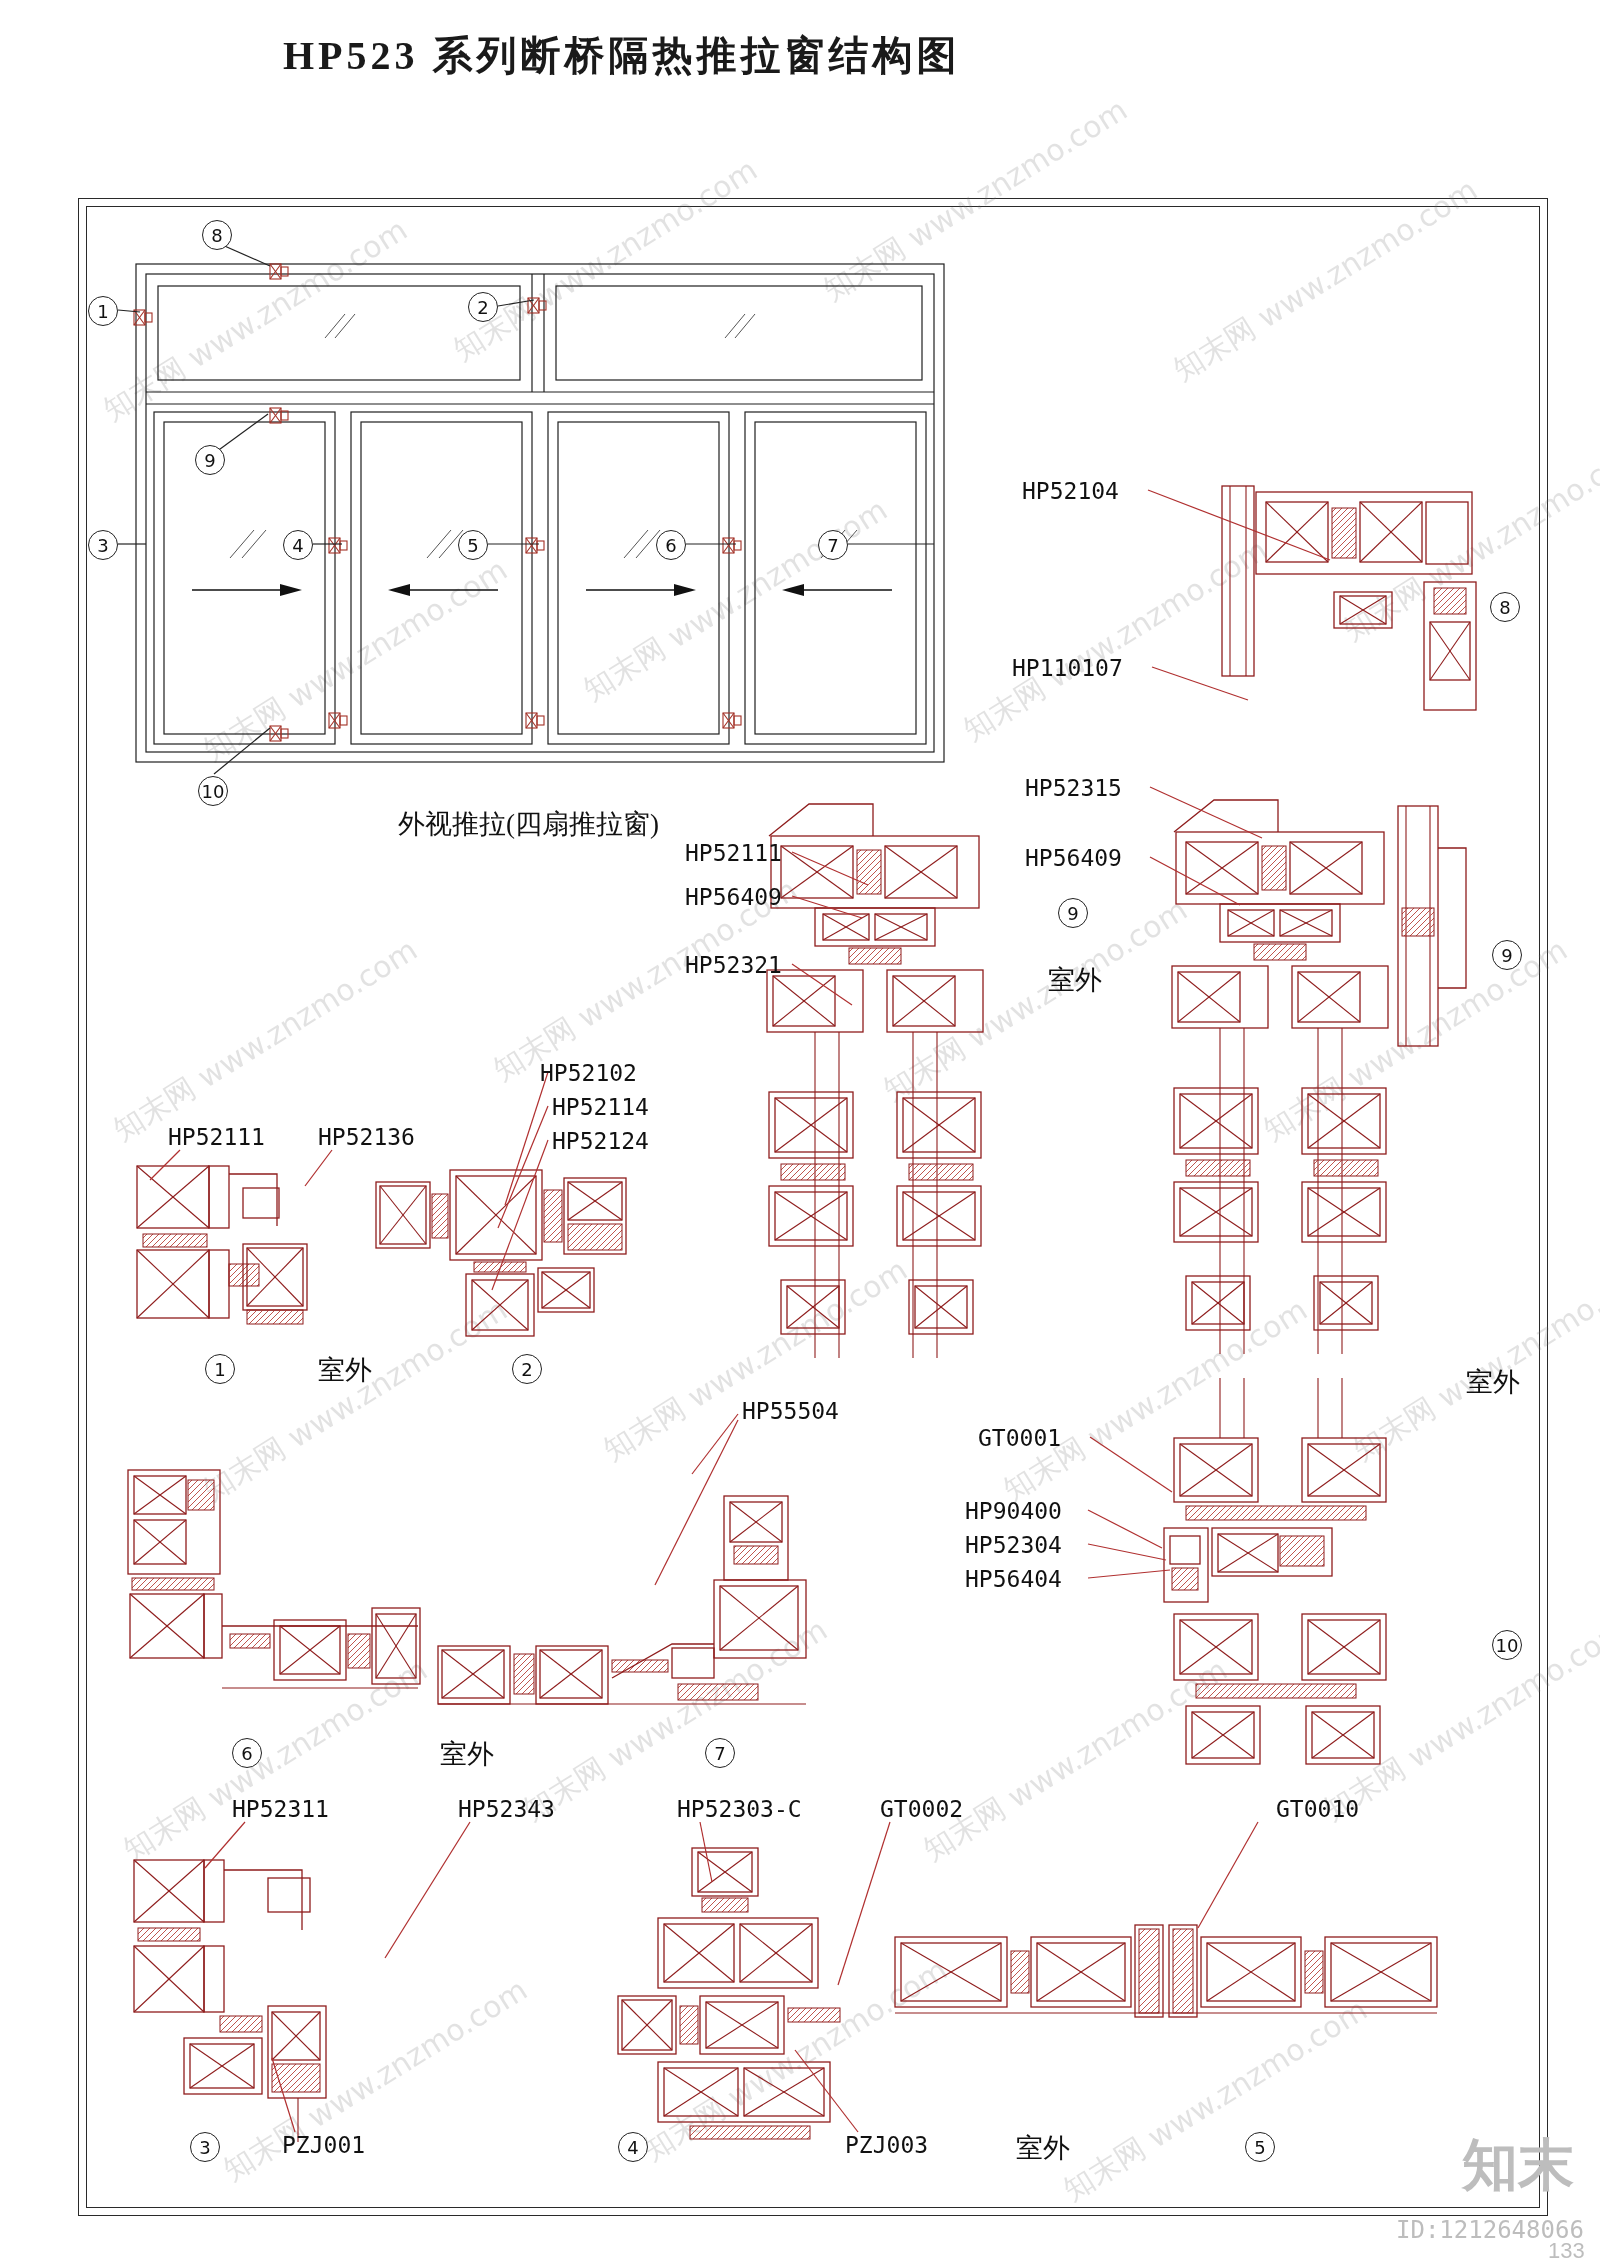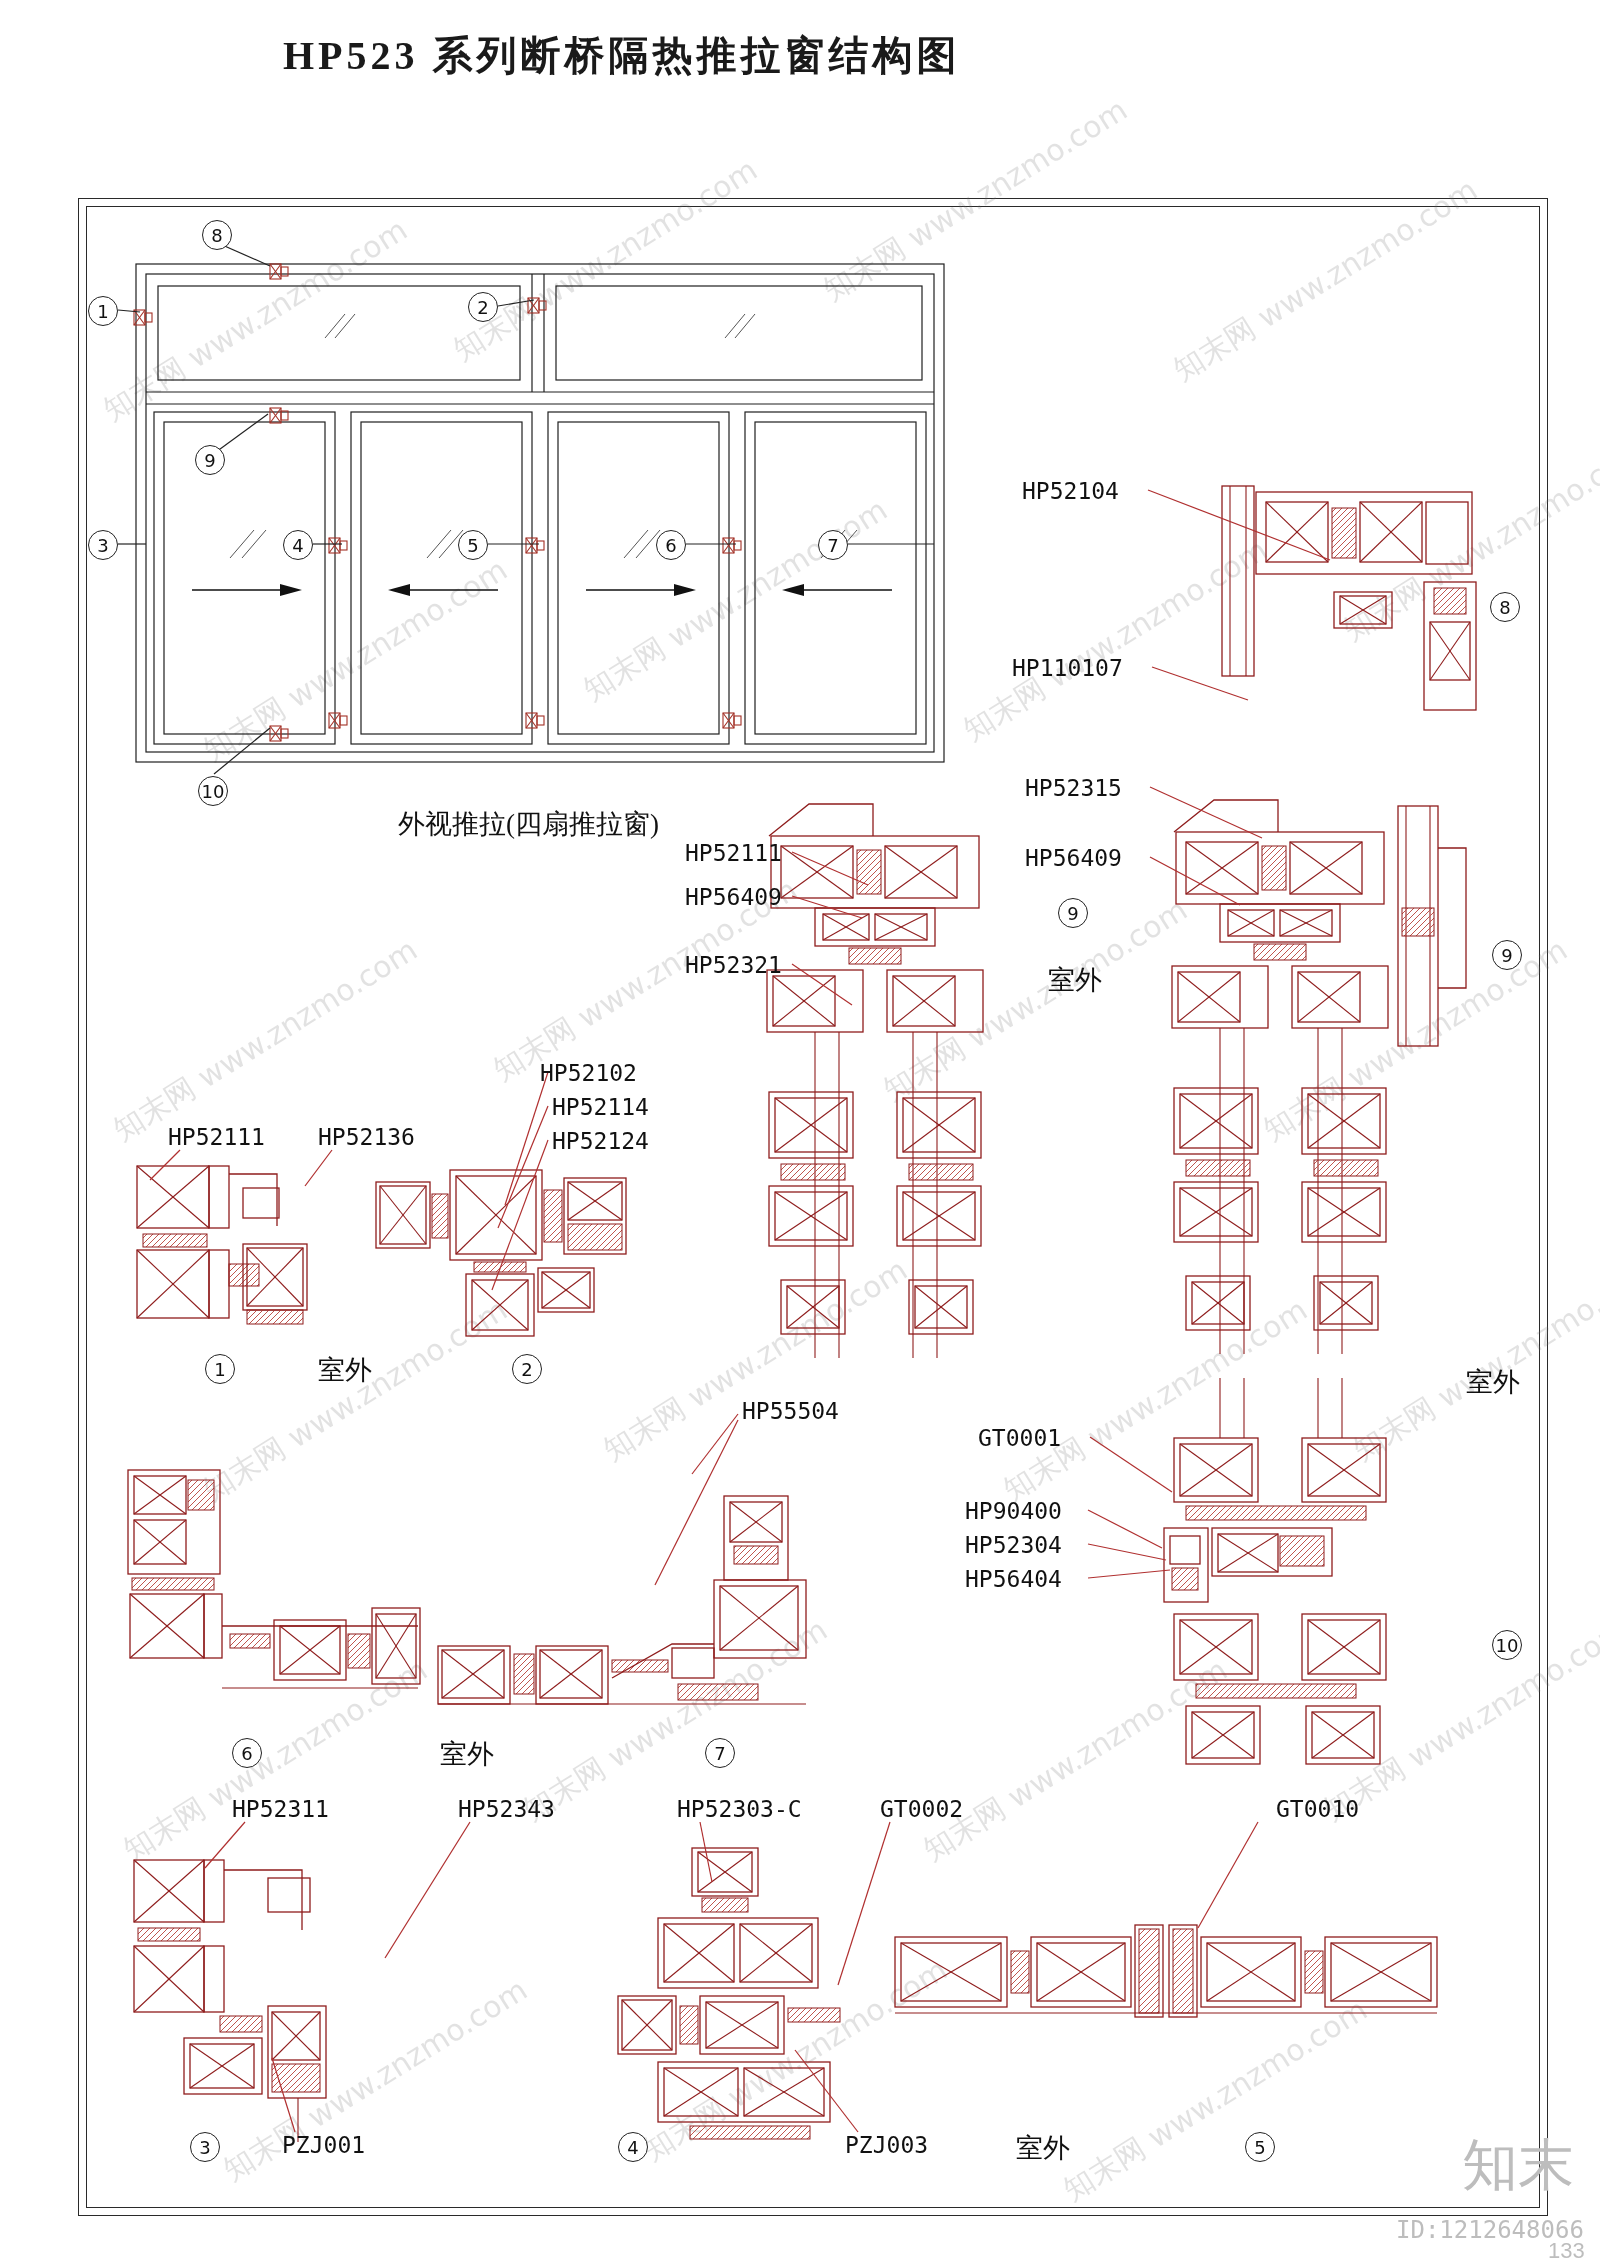--- a/index.html
+++ b/index.html
@@ -589,21 +589,21 @@
     <line class="lblk" x1="498" y1="306" x2="534" y2="300"></line>
     <line class="lblk" x1="216" y1="452" x2="268" y2="414"></line>
     <line class="lblk" x1="118" y1="544" x2="146" y2="544"></line>
     <line class="lblk" x1="313" y1="544" x2="342" y2="544"></line>
     <line class="lblk" x1="488" y1="544" x2="539" y2="544"></line>
     <line class="lblk" x1="686" y1="544" x2="736" y2="544"></line>
     <line class="lblk" x1="848" y1="544" x2="934" y2="544"></line>
     <line class="lblk" x1="214" y1="774" x2="270" y2="728"></line>
   </svg>
 
-  <div class="foot" style="left:1462px;top:2128px;font-size:56px;font-weight:normal;font-family:'Liberation Serif',serif">知末</div>
+  <div class="foot" style="left:1462px;top:2128px;font-size:56px;font-weight:bold;font-family:'Liberation Serif',serif">知末</div>
   <div class="foot" style="left:1396px;top:2216px;font-size:24px;font-family:'DejaVu Sans Mono',monospace">ID:1212648066</div>
   <div class="foot" style="left:1548px;top:2238px;font-size:22px">133</div>
 
   <svg width="0" height="0" style="position:absolute" aria-hidden="true">
     <defs>
       <pattern id="hatch" patternUnits="userSpaceOnUse" width="6" height="6">
         <path d="M0 6 L6 0" stroke="#c0564f" stroke-width="1"></path>
       </pattern>
     </defs>
   </svg>

